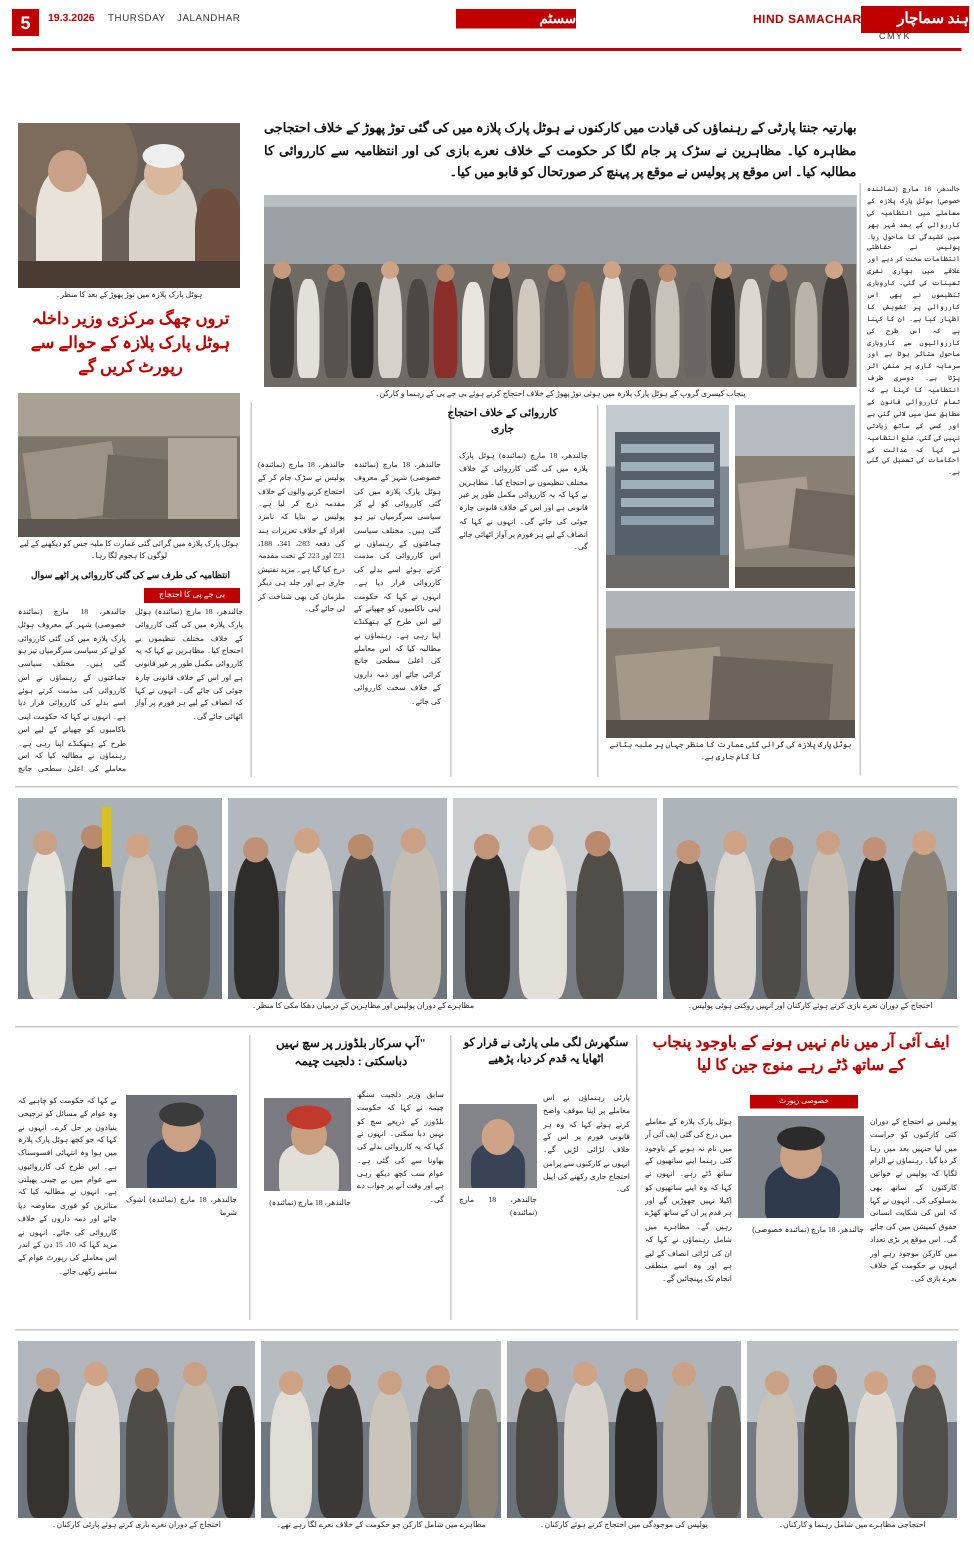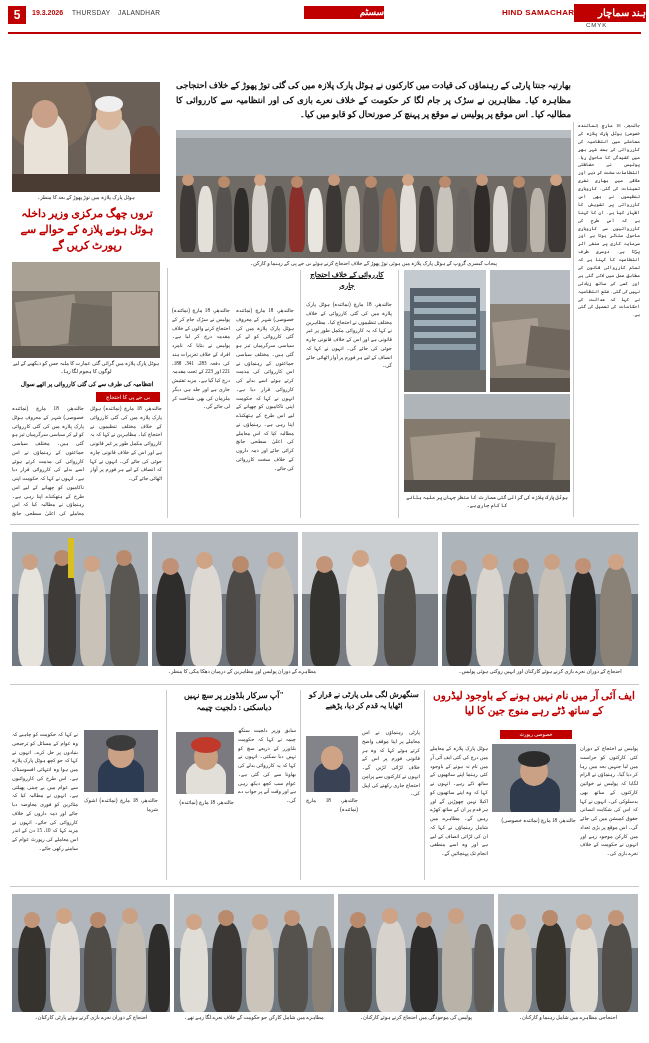--- a/index.html
+++ b/index.html
@@ -76,21 +76,21 @@
       <div class="blob" style="left:20px;top:18px;width:26px;height:28px;background:#c9a189;"></div>
       <i style="left:74px;top:34px;width:46px;height:76px;background:#d8d2c8;"></i>
       <div class="blob" style="left:84px;top:20px;width:26px;height:28px;background:#d8b79c;"></div>
       <div class="blob" style="left:83px;top:14px;width:28px;height:16px;background:#efefef;"></div>
       <i style="left:118px;top:44px;width:32px;height:66px;background:#6e4f3f;"></i>
       <div style="position:absolute;left:0;bottom:0;width:100%;height:18px;background:#4a3b33;"></div>
     </div>
   </div>
   <div class="cap" style="left:12px;top:194px;width:148px;">ہوٹل پارک پلازہ میں توڑ پھوڑ کے بعد کا منظر۔</div>
 
-  <div class="subhdl urdu hl" style="left:12px;top:206px;width:150px;font-size:11px;line-height:1.45;">تروں چھگ مرکزی وزیر داخلہ ہوٹل ہونے پلازہ کے حوالے سے رپورٹ کریں گے</div>
+  <div class="subhdl urdu hl" style="left:12px;top:206px;width:150px;font-size:11px;line-height:1.45;">تروں چھگ مرکزی وزیر داخلہ ہوٹل پارک پلازہ کے حوالے سے رپورٹ کریں گے</div>
 
   <div class="photo" style="left:176px;top:130px;width:395px;height:128px;background:#8d9296;">
     <div class="fig">
       <div class="sky" style="background:#b9bec2;"></div>
       <div class="ground" style="background:#7d8184;"></div>
       <div style="position:absolute;left:0;top:8px;width:100%;height:40px;background:#9aa0a4;"></div>
       <div style="position:absolute;left:0;top:46px;width:100%;height:82px;background:#6f6a64;"></div>
       <i style="left:4px;top:52px;width:16px;height:70px;background:#3d3a38;"></i>
       <i style="left:22px;top:56px;width:15px;height:66px;background:#e3e0da;"></i>
       <i style="left:40px;top:54px;width:16px;height:68px;background:#55524f;"></i>
@@ -146,21 +146,21 @@
   <div class="blk" style="left:96px;top:392px;width:64px;height:10px;background:#c00000;color:#fff;font-size:5.5px;line-height:10px;text-align:center;direction:rtl;">بی جے پی کا احتجاج</div>
 
   <div class="body-col blk" style="left:12px;top:404px;width:72px;height:115px;">جالندھر، 18 مارچ (نمائندہ خصوصی) شہر کے معروف ہوٹل پارک پلازہ میں کی گئی کارروائی کو لے کر سیاسی سرگرمیاں تیز ہو گئی ہیں۔ مختلف سیاسی جماعتوں کے رہنماؤں نے اس کارروائی کی مذمت کرتے ہوئے اسے بدلے کی کارروائی قرار دیا ہے۔ انہوں نے کہا کہ حکومت اپنی ناکامیوں کو چھپانے کے لیے اس طرح کے ہتھکنڈے اپنا رہی ہے۔ رہنماؤں نے مطالبہ کیا کہ اس معاملے کی اعلیٰ سطحی جانچ کرائی جائے اور ذمہ داروں کے خلاف سخت کارروائی کی جائے۔</div>
   <div class="body-col blk" style="left:90px;top:404px;width:72px;height:115px;">جالندھر، 18 مارچ (نمائندہ) ہوٹل پارک پلازہ میں کی گئی کارروائی کے خلاف مختلف تنظیموں نے احتجاج کیا۔ مظاہرین نے کہا کہ یہ کارروائی مکمل طور پر غیر قانونی ہے اور اس کے خلاف قانونی چارہ جوئی کی جائے گی۔ انہوں نے کہا کہ انصاف کے لیے ہر فورم پر آواز اٹھائی جائے گی۔</div>
   <div class="rule-v" style="left:167px;top:268px;height:250px;"></div>
 
   <div class="body-col blk" style="left:172px;top:306px;width:58px;height:212px;">جالندھر، 18 مارچ (نمائندہ) پولیس نے سڑک جام کر کے احتجاج کرنے والوں کے خلاف مقدمہ درج کر لیا ہے۔ پولیس نے بتایا کہ نامزد افراد کے خلاف تعزیرات ہند کی دفعہ 283، 341، 188، 221 اور 223 کے تحت مقدمہ درج کیا گیا ہے۔ مزید تفتیش جاری ہے اور جلد ہی دیگر ملزمان کی بھی شناخت کر لی جائے گی۔</div>
   <div class="body-col blk" style="left:236px;top:306px;width:58px;height:212px;">جالندھر، 18 مارچ (نمائندہ خصوصی) شہر کے معروف ہوٹل پارک پلازہ میں کی گئی کارروائی کو لے کر سیاسی سرگرمیاں تیز ہو گئی ہیں۔ مختلف سیاسی جماعتوں کے رہنماؤں نے اس کارروائی کی مذمت کرتے ہوئے اسے بدلے کی کارروائی قرار دیا ہے۔ انہوں نے کہا کہ حکومت اپنی ناکامیوں کو چھپانے کے لیے اس طرح کے ہتھکنڈے اپنا رہی ہے۔ رہنماؤں نے مطالبہ کیا کہ اس معاملے کی اعلیٰ سطحی جانچ کرائی جائے اور ذمہ داروں کے خلاف سخت کارروائی کی جائے۔</div>
   <div class="rule-v" style="left:300px;top:270px;height:248px;"></div>
 
-  <div class="subhdl urdu" style="left:304px;top:270px;width:86px;font-size:7px;line-height:1.5;text-decoration:underline;">کارروائی کے خلاف احتجاج جاری</div>
+  <div class="subhdl urdu" style="left:292px;top:270px;width:86px;font-size:7px;line-height:1.5;">کارروائی کے خلاف احتجاج جاری</div>
   <div class="body-col blk" style="left:306px;top:300px;width:86px;height:218px;">جالندھر، 18 مارچ (نمائندہ) ہوٹل پارک پلازہ میں کی گئی کارروائی کے خلاف مختلف تنظیموں نے احتجاج کیا۔ مظاہرین نے کہا کہ یہ کارروائی مکمل طور پر غیر قانونی ہے اور اس کے خلاف قانونی چارہ جوئی کی جائے گی۔ انہوں نے کہا کہ انصاف کے لیے ہر فورم پر آواز اٹھائی جائے گی۔</div>
   <div class="rule-v" style="left:398px;top:270px;height:248px;"></div>
 
   <div class="photo" style="left:404px;top:270px;width:82px;height:122px;background:#7e8a93;">
     <div class="fig">
       <div class="sky" style="background:#c3cbd1;height:34%;"></div>
       <div style="position:absolute;left:6px;top:18px;width:70px;height:104px;background:#55606a;"></div>
       <div style="position:absolute;left:10px;top:26px;width:62px;height:6px;background:#9fb0bb;"></div>
       <div style="position:absolute;left:10px;top:38px;width:62px;height:6px;background:#9fb0bb;"></div>
       <div style="position:absolute;left:10px;top:50px;width:62px;height:6px;background:#9fb0bb;"></div>
@@ -285,21 +285,21 @@
     <div class="fig">
       <div style="position:absolute;left:0;top:0;width:100%;height:100%;background:#83838a;"></div>
       <i style="left:8px;top:26px;width:36px;height:34px;background:#3a4356;"></i>
       <div class="blob" style="left:15px;top:10px;width:22px;height:24px;background:#cfa385;"></div>
     </div>
   </div>
   <div class="body-col blk" style="left:362px;top:728px;width:58px;height:150px;">پارٹی رہنماؤں نے اس معاملے پر اپنا موقف واضح کرتے ہوئے کہا کہ وہ ہر قانونی فورم پر اس کے خلاف لڑائی لڑیں گے۔ انہوں نے کارکنوں سے پرامن احتجاج جاری رکھنے کی اپیل کی۔</div>
   <div class="body-col blk" style="left:306px;top:796px;width:52px;height:82px;">جالندھر، 18 مارچ (نمائندہ)</div>
   <div class="rule-v" style="left:424px;top:690px;height:190px;"></div>
 
-  <div class="subhdl urdu hl" style="left:430px;top:688px;width:208px;font-size:10.5px;line-height:1.45;">ایف آئی آر میں نام نہیں ہونے کے باوجود لیڈروں کے ساتھ ڈٹے رہے منوج جین کا لیا</div>
+  <div class="subhdl urdu hl" style="left:430px;top:688px;width:208px;font-size:10.5px;line-height:1.45;">ایف آئی آر میں نام نہیں ہونے کے باوجود پنجاب کے ساتھ ڈٹے رہے منوج جین کا لیا</div>
   <div class="blk" style="left:500px;top:730px;width:72px;height:9px;background:#c00000;color:#fff;font-size:5px;line-height:9px;text-align:center;direction:rtl;">خصوصی رپورٹ</div>
   <div class="photo" style="left:492px;top:744px;width:84px;height:68px;background:#6f6f74;">
     <div class="fig">
       <div style="position:absolute;left:0;top:0;width:100%;height:100%;background:#7f838a;"></div>
       <i style="left:18px;top:32px;width:50px;height:40px;background:#2f3a4c;"></i>
       <div class="blob" style="left:28px;top:12px;width:28px;height:30px;background:#caa184;"></div>
       <div class="blob" style="left:26px;top:7px;width:32px;height:16px;background:#2b2b2b;"></div>
     </div>
   </div>
   <div class="body-col blk" style="left:430px;top:744px;width:58px;height:134px;">ہوٹل پارک پلازہ کے معاملے میں درج کی گئی ایف آئی آر میں نام نہ ہونے کے باوجود کئی رہنما اپنے ساتھیوں کے ساتھ ڈٹے رہے۔ انہوں نے کہا کہ وہ اپنے ساتھیوں کو اکیلا نہیں چھوڑیں گے اور ہر قدم پر ان کے ساتھ کھڑے رہیں گے۔ مظاہرے میں شامل رہنماؤں نے کہا کہ ان کی لڑائی انصاف کے لیے ہے اور وہ اسے منطقی انجام تک پہنچائیں گے۔</div>

